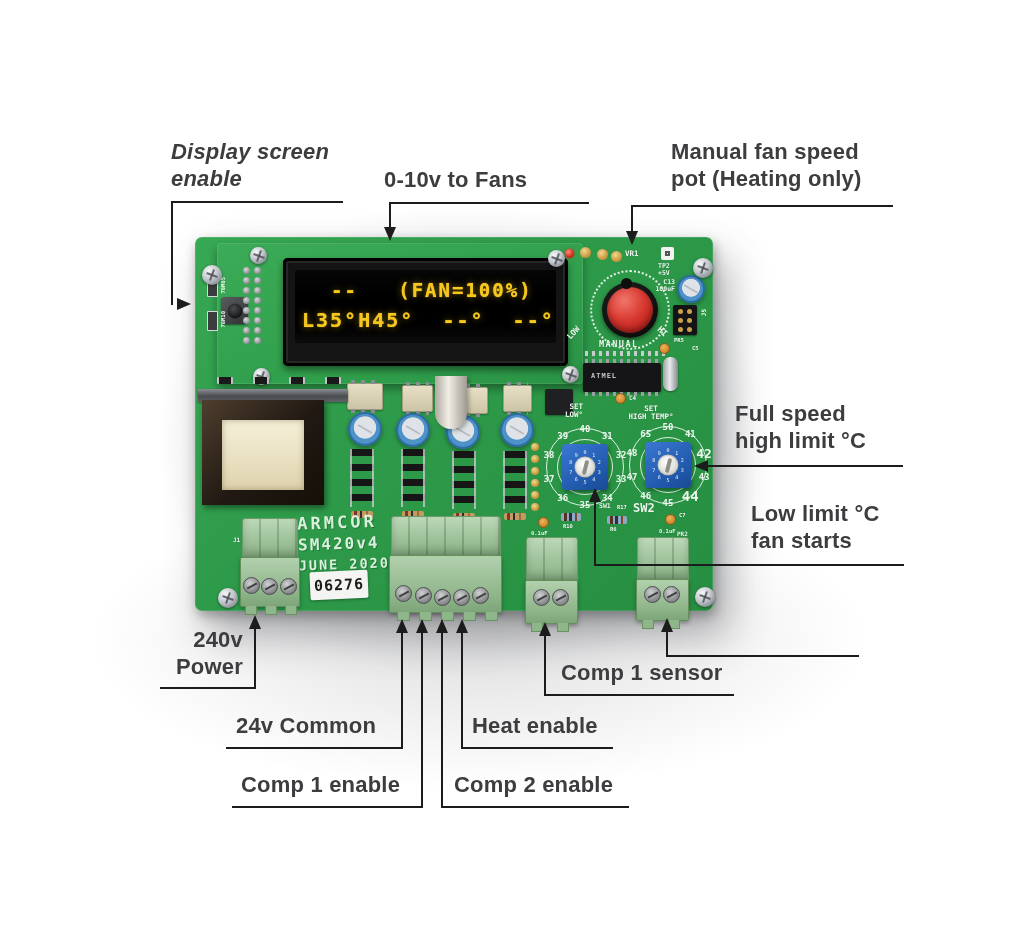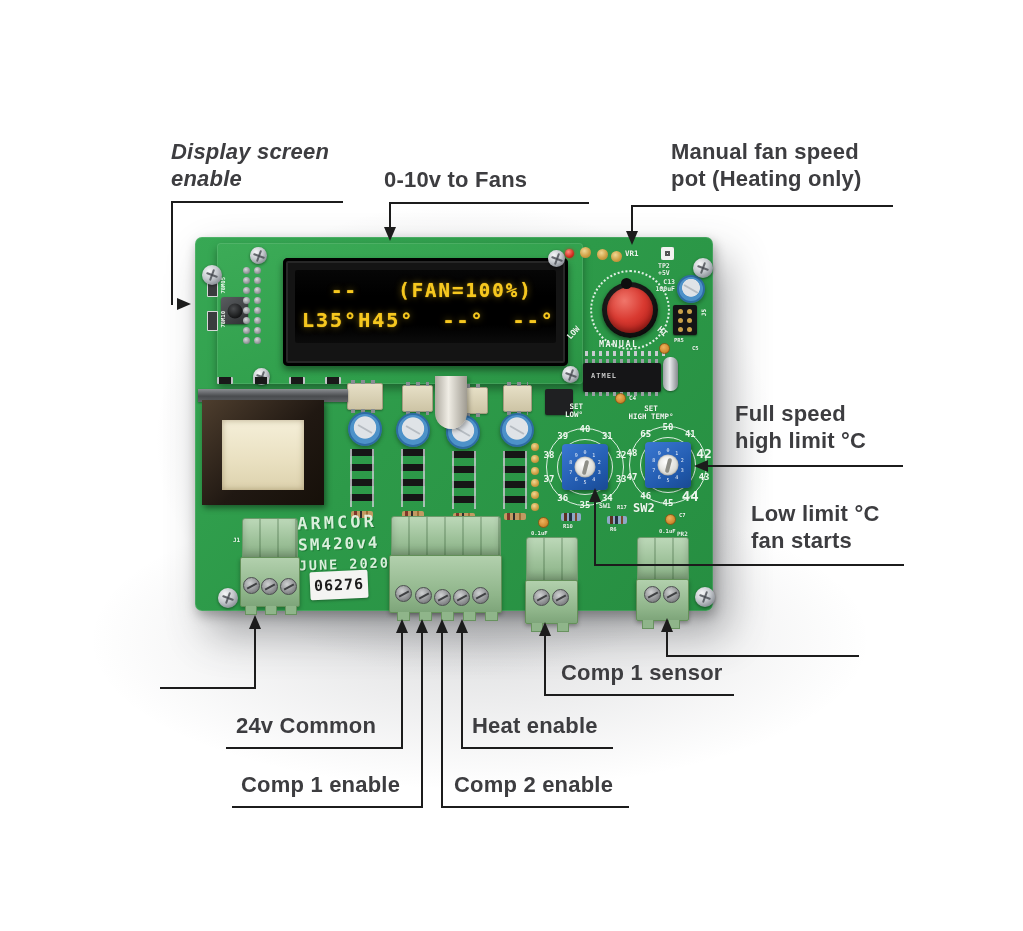--- a/index.html
+++ b/index.html
@@ -168,20 +168,22 @@
 
   <div class="note" style="left:171px; top:138px;font-style:italic;">Display screen
 enable</div>
   <div class="note" style="left:384px; top:166px;">0-10v to Fans</div>
   <div class="note" style="left:671px; top:138px;">Manual fan speed
 pot (Heating only)</div>
   <div class="note" style="left:735px; top:400px;">Full speed
 high limit °C</div>
   <div class="note" style="left:751px; top:500px;">Low limit °C
 fan starts</div>
+  <div class="note" style="left:155px; top:626px; width:88px; text-align:right;">240v
+Power</div>
   <div class="note" style="left:236px; top:712px;">24v Common</div>
   <div class="note" style="left:241px; top:771px;">Comp 1 enable</div>
   <div class="note" style="left:454px; top:771px;">Comp 2 enable</div>
   <div class="note" style="left:472px; top:712px;">Heat enable</div>
   <div class="note" style="left:561px; top:659px;">Comp 1 sensor</div>
 
   <div class="lead h" style="left:171px; top:201px; width:172px;"></div>
   <div class="lead v" style="left:171px; top:201px; height:104px;"></div>
   <div class="arr right" style="left:177px; top:298px;"></div>
 

